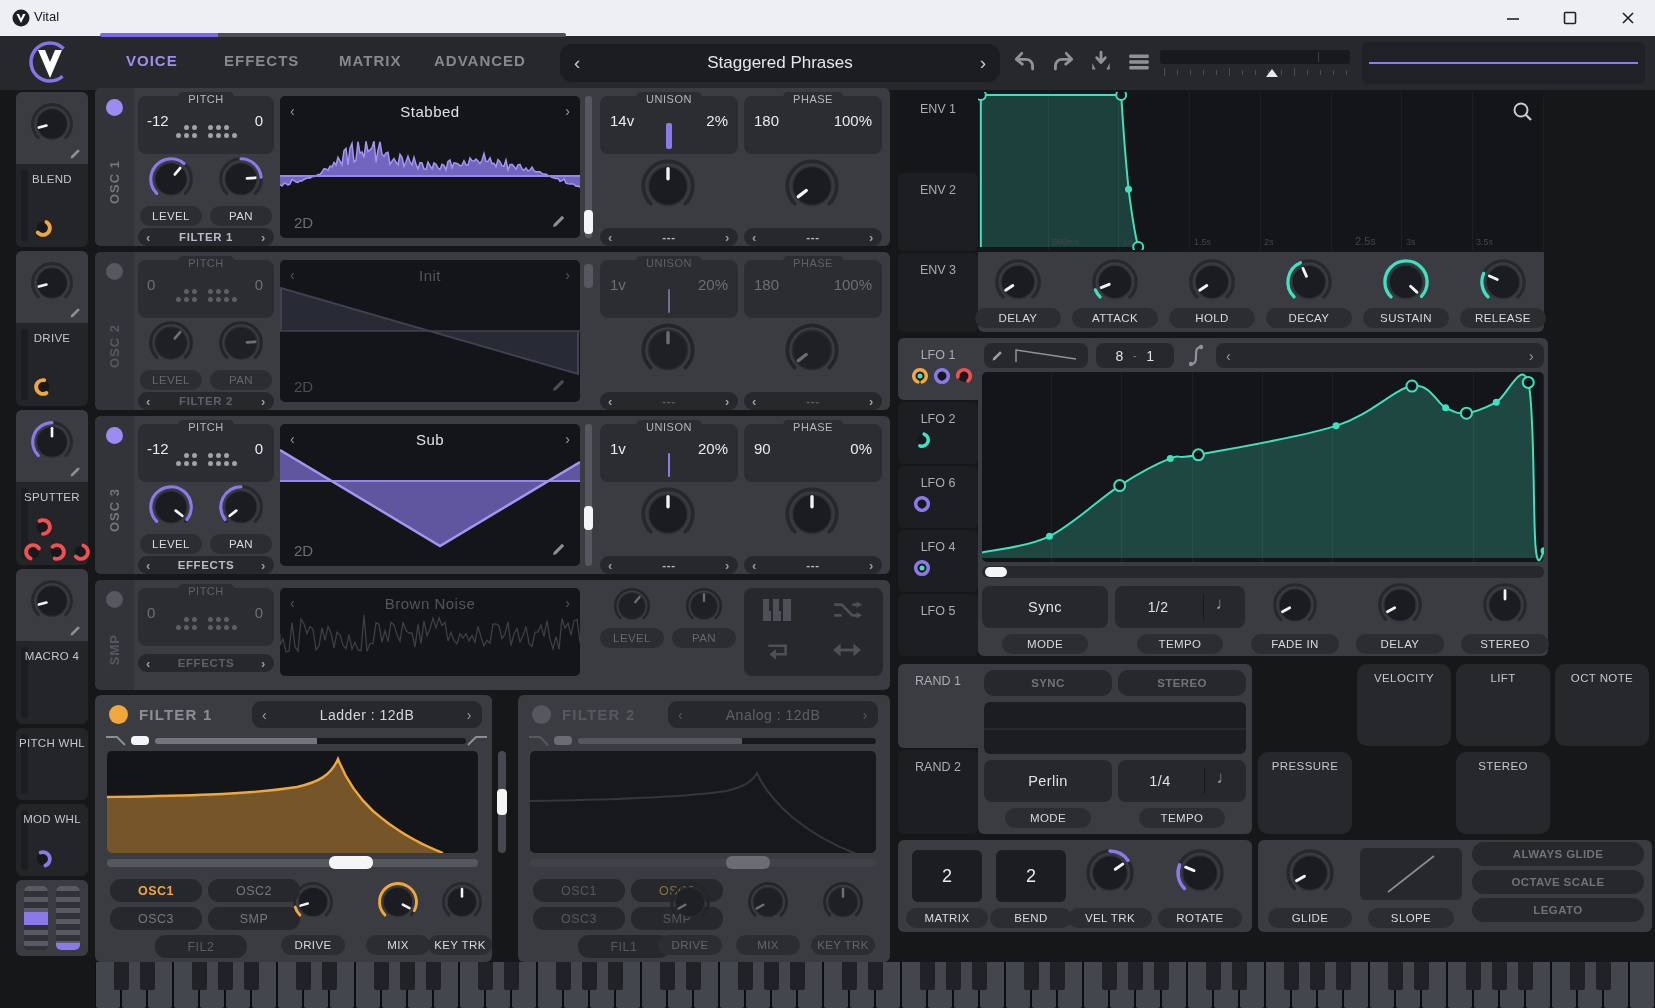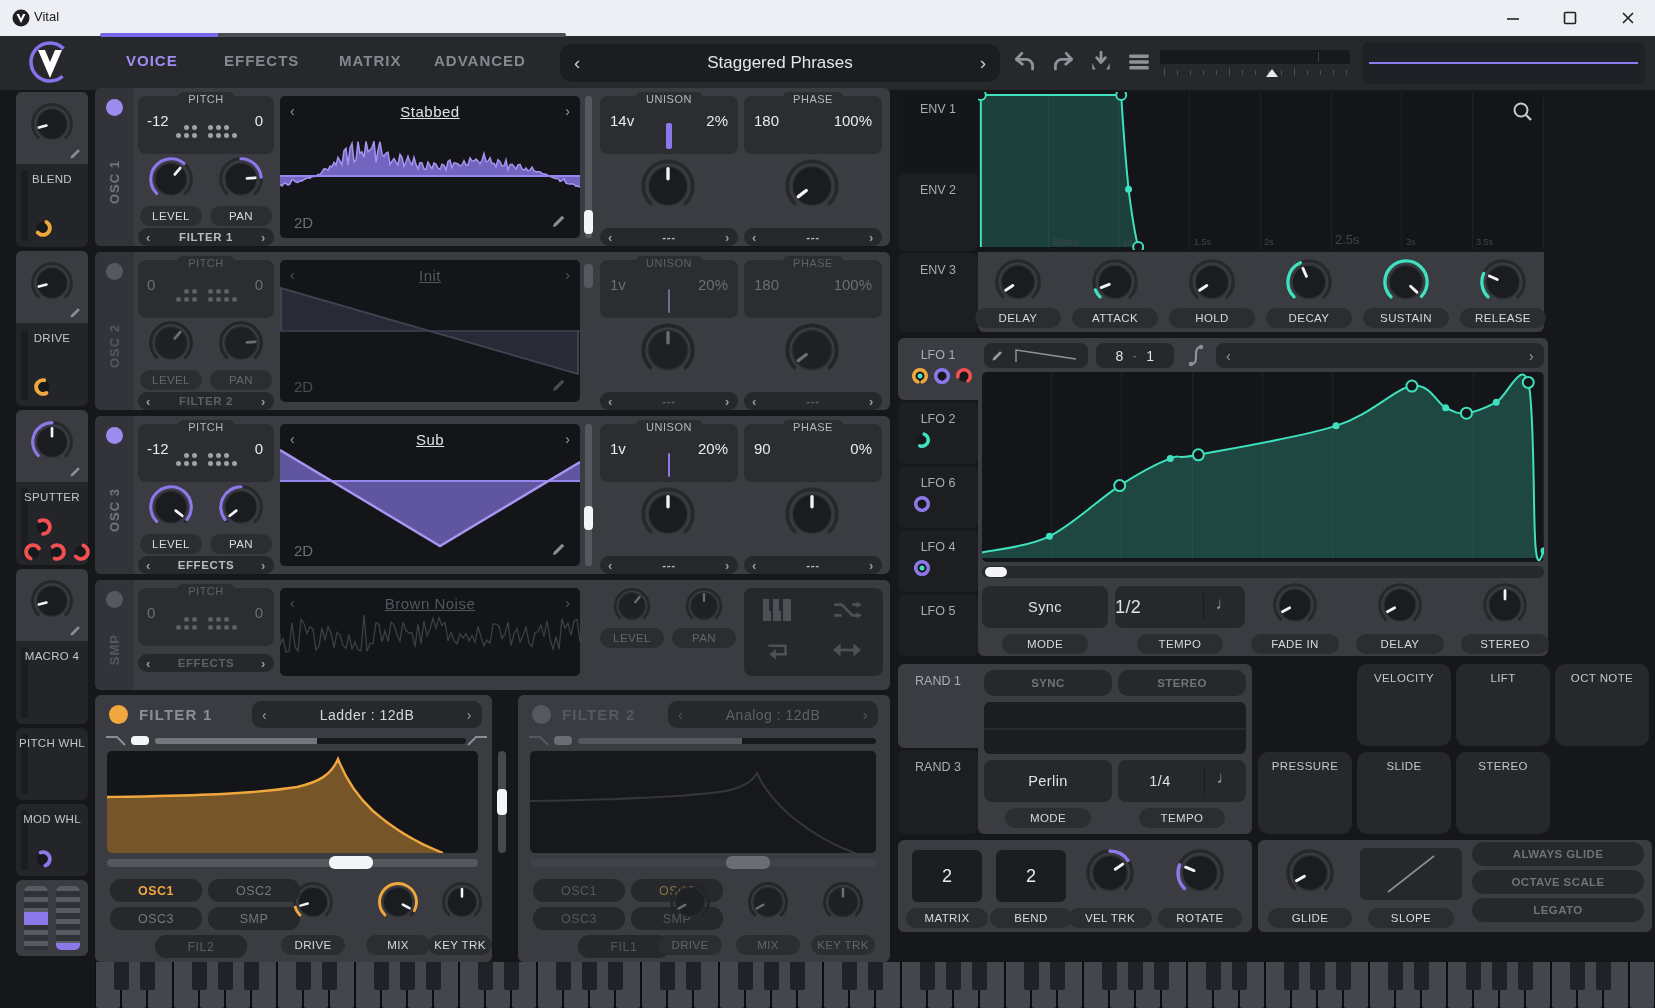--- a/index.html
+++ b/index.html
@@ -47,21 +47,21 @@
   
   .osc{position:absolute;left:95px;width:795px;background:#3a3c41;border-radius:6px;}
   .o-strip{position:absolute;left:0;top:0;bottom:0;width:39px;background:#323439;border-radius:6px 0 0 6px;}
   .o-dot{position:absolute;left:11px;top:11px;width:17px;height:17px;border-radius:50%;}
   .o-name{position:absolute;left:0;top:34px;bottom:4px;width:39px;display:flex;align-items:center;justify-content:center;}
   .vlabel{writing-mode:vertical-rl;transform:rotate(180deg);color:#73767c;font-size:13px;letter-spacing:1px;font-weight:bold;}
   .o-box{position:absolute;background:#2b2d31;border-radius:8px;}
   .o-tab{position:absolute;left:50%;top:-4px;transform:translateX(-50%);font-size:11px;color:#b4b7bd;background:#2b2d31;padding:1px 10px;border-radius:5px;letter-spacing:.5px;white-space:nowrap;}
   .o-route{position:absolute;height:18px;background:#26282c;border-radius:9px;display:flex;align-items:center;justify-content:center;font-size:11.5px;color:#b9bcc2;letter-spacing:.6px;font-weight:bold;}
   .o-route .chev{position:absolute;font-size:13px;}
-  .o-wname{position:absolute;top:7px;left:0;right:0;text-align:center;font-size:15px;color:#dfe1e6;letter-spacing:.5px;text-decoration:underline;}
+  .o-wname{position:absolute;top:7px;left:0;right:0;text-align:center;font-size:15px;color:#dfe1e6;letter-spacing:.5px;}
   .o-2d{position:absolute;left:14px;bottom:7px;font-size:15px;color:#6b6e75;}
   .o-vtrack{position:absolute;width:7px;border-radius:3px;background:#55585e;}
   .o-vhandle{position:absolute;left:-1px;width:9px;height:24px;border-radius:4px;background:#f4f5f7;}
   .dim .value{color:#6b6e74;}
   .dim .o-tab{color:#5d6066;}
   .dim .o-wname{color:#53565e;}
   .dim .o-2d{color:#4a4d53;}
   .dim .o-route{color:#5d6066;}
   .dim .o-vtrack{background:#3a3d41;}
   .dim .o-vhandle{background:#55585e;}
@@ -846,21 +846,21 @@
           <circle cx="2.83" cy="3" r="5" fill="#131519" stroke="#3fe0bd" stroke-width="2"></circle>
           <circle cx="143.198" cy="3" r="5" fill="#131519" stroke="#3fe0bd" stroke-width="2"></circle>
           <circle cx="150.556" cy="97.24" r="3.5" fill="#3fe0bd"></circle>
           <circle cx="160.178" cy="155" r="5" fill="#131519" stroke="#3fe0bd" stroke-width="2"></circle>
         </svg>
       <div id="env-labels">
         <span class="abs" style="left:74px;bottom:3px;font-size:9px;color:#41444b">500ms</span>
         <span class="abs" style="left:145px;bottom:3px;font-size:9px;color:#41444b">1s</span>
         <span class="abs" style="left:216px;bottom:3px;font-size:9px;color:#41444b">1.5s</span>
         <span class="abs" style="left:286px;bottom:3px;font-size:9px;color:#41444b">2s</span>
-        <span class="abs" style="left:357px;bottom:3px;font-size:13px;color:#41444b">2.5s</span>
+        <span class="abs" style="left:377px;bottom:3px;font-size:11px;color:#41444b">2.5s</span>
         <span class="abs" style="left:428px;bottom:3px;font-size:9px;color:#41444b">3s</span>
         <span class="abs" style="left:498px;bottom:3px;font-size:9px;color:#41444b">3.5s</span>
       </div>
       <svg class="abs" style="right:10px;top:9px;width:22px;height:22px" viewBox="0 0 22 22">
         <circle cx="9" cy="9" r="6.5" fill="none" stroke="#c6c9ce" stroke-width="2"></circle>
           <line x1="14" y1="14" x2="19" y2="19" stroke="#c6c9ce" stroke-width="2.4"></line>
       </svg>
     </div>
     <div class="abs" style="left:80px;top:160px;width:566px;height:80px;background:#3a3c41;border-radius:0 0 6px 6px">
       <div class="knob" style="left:16px;top:6px;width:48px;height:48px">
@@ -1014,21 +1014,21 @@
           <circle cx="562" cy="178.76" r="3.5" fill="#3fe0bd"></circle>
         </svg>
     </div>
     <div class="abs" style="left:84px;top:228px;width:562px;height:12px;background:#26282c;border-radius:6px">
       <div class="abs" style="left:3px;top:1px;width:22px;height:10px;background:#f4f5f7;border-radius:5px"></div>
     </div>
 
     <div class="pill lt" style="left:84px;top:248px;width:126px;height:42px;border-radius:8px;font-size:14.5px;color:#dfe1e6">Sync</div>
     <div class="lp" style="left:104px;top:296px;width:86px">MODE</div>
     <div class="pill lt" style="left:217px;top:248px;width:130px;height:42px;border-radius:8px">
-      <span style="position:absolute;left:0;width:86px;font-size:18px;color:#dfe1e6">1/2</span>
+      <span style="position:absolute;left:0;width:86px;text-align:center;font-size:14px;color:#dfe1e6">1/2</span>
       <div class="abs" style="left:88px;top:8px;width:1px;height:26px;background:#17191c"></div>
       <span class="abs" style="right:12px;top:8px;font-size:17px;color:#9a9da3">♩</span>
     </div>
     <div class="lp" style="left:239px;top:296px;width:86px">TEMPO</div>
     <div class="knob" style="left:374px;top:244px;width:46px;height:46px">
         <svg viewBox="-50 -50 100 100">
           <path d="M -31.11,31.11 A 44 44 0 1 1 31.11,31.11" stroke="#26282c" stroke-width="7" fill="none" stroke-linecap="round"></path>
           <circle r="35" fill="#1a1c20" stroke="#303237" stroke-width="3"></circle>
           <line x1="-11.48" y1="6.10" x2="-27.37" y2="14.55" stroke="#f2f3f5" stroke-width="6" stroke-linecap="round"></line>
         </svg>
@@ -1048,42 +1048,41 @@
         </svg>
       </div>
     <div class="lp" style="left:353px;top:296px;width:88px">FADE IN</div>
     <div class="lp" style="left:458px;top:296px;width:88px">DELAY</div>
     <div class="lp" style="left:563px;top:296px;width:88px">STEREO</div>
   </div>
 
   <div class="abs" style="left:898px;top:664px;width:354px;height:170px">
     <div class="abs" style="left:80px;top:0;width:274px;height:170px;background:#3a3c41;border-radius:0 6px 6px 6px"></div>
     <div class="rtab" style="top:0;height:84px;background:#3a3c41;border-radius:6px 0 0 6px">RAND 1</div>
-    <div class="rtab" style="top:86px;height:84px">RAND 3</div>
+    <div class="rtab" style="top:86px;height:84px">RAND 2</div>
     <div class="pill" style="left:86px;top:6px;width:128px;height:26px;color:#70737a;font-weight:bold">SYNC</div>
     <div class="pill" style="left:220px;top:6px;width:128px;height:26px;color:#70737a;font-weight:bold">STEREO</div>
     <div class="abs" style="left:86px;top:38px;width:262px;height:52px;background:#1b1d21;border-radius:6px">
       <div class="abs" style="left:0;right:0;top:26px;height:2px;background:#26282c"></div>
     </div>
     <div class="pill lt" style="left:86px;top:96px;width:128px;height:42px;border-radius:8px;font-size:14.5px;color:#dfe1e6">Perlin</div>
     <div class="lp" style="left:107px;top:144px;width:86px">MODE</div>
     <div class="pill lt" style="left:220px;top:96px;width:128px;height:42px;border-radius:8px">
       <span style="position:absolute;left:0;width:84px;text-align:center;font-size:14.5px;color:#dfe1e6">1/4</span>
       <div class="abs" style="left:86px;top:8px;width:1px;height:26px;background:#17191c"></div>
       <span class="abs" style="right:12px;top:8px;font-size:17px;color:#9a9da3">♩</span>
     </div>
     <div class="lp" style="left:241px;top:144px;width:86px">TEMPO</div>
   </div>
 
   <div class="abs" style="left:1258px;top:664px;width:394px;height:170px">
     <div class="pill" style="left:198px;top:0;width:94px;height:82px;align-items:flex-start;padding-top:8px;box-sizing:border-box;color:#c3c6cb">LIFT</div>
     <div class="pill" style="left:99px;top:0;width:94px;height:82px;align-items:flex-start;padding-top:8px;box-sizing:border-box;color:#c3c6cb">VELOCITY</div>
     <div class="pill" style="left:297px;top:0;width:94px;height:82px;align-items:flex-start;padding-top:8px;box-sizing:border-box;color:#c3c6cb">OCT NOTE</div>
     <div class="pill" style="left:0;top:88px;width:94px;height:82px;align-items:flex-start;padding-top:8px;box-sizing:border-box;color:#c3c6cb">PRESSURE</div>
-    <div class="pill" style="left:99px;top:88px;width:94px;height:82px;align-items:flex-start;padding-top:8px;box-sizing:border-box;color:#c3c6cb">SLIDE</div>
     <div class="pill" style="left:198px;top:88px;width:94px;height:82px;align-items:flex-start;padding-top:8px;box-sizing:border-box;color:#c3c6cb">STEREO</div>
   </div>
 
   <div class="panel" style="left:898px;top:840px;width:354px;height:92px">
     <div class="abs" style="left:14px;top:10px;width:70px;height:52px;background:#1b1d21;border-radius:6px;display:flex;align-items:center;justify-content:center;font-size:18px;color:#e8eaee">2</div>
     <div class="lp" style="left:8px;top:68px;width:82px">MATRIX</div>
     <div class="abs" style="left:98px;top:10px;width:70px;height:52px;background:#1b1d21;border-radius:6px;display:flex;align-items:center;justify-content:center;font-size:18px;color:#e8eaee">2</div>
     <div class="lp" style="left:92px;top:68px;width:82px">BEND</div>
     <div class="knob" style="left:187px;top:8px;width:50px;height:50px">
         <svg viewBox="-50 -50 100 100">

